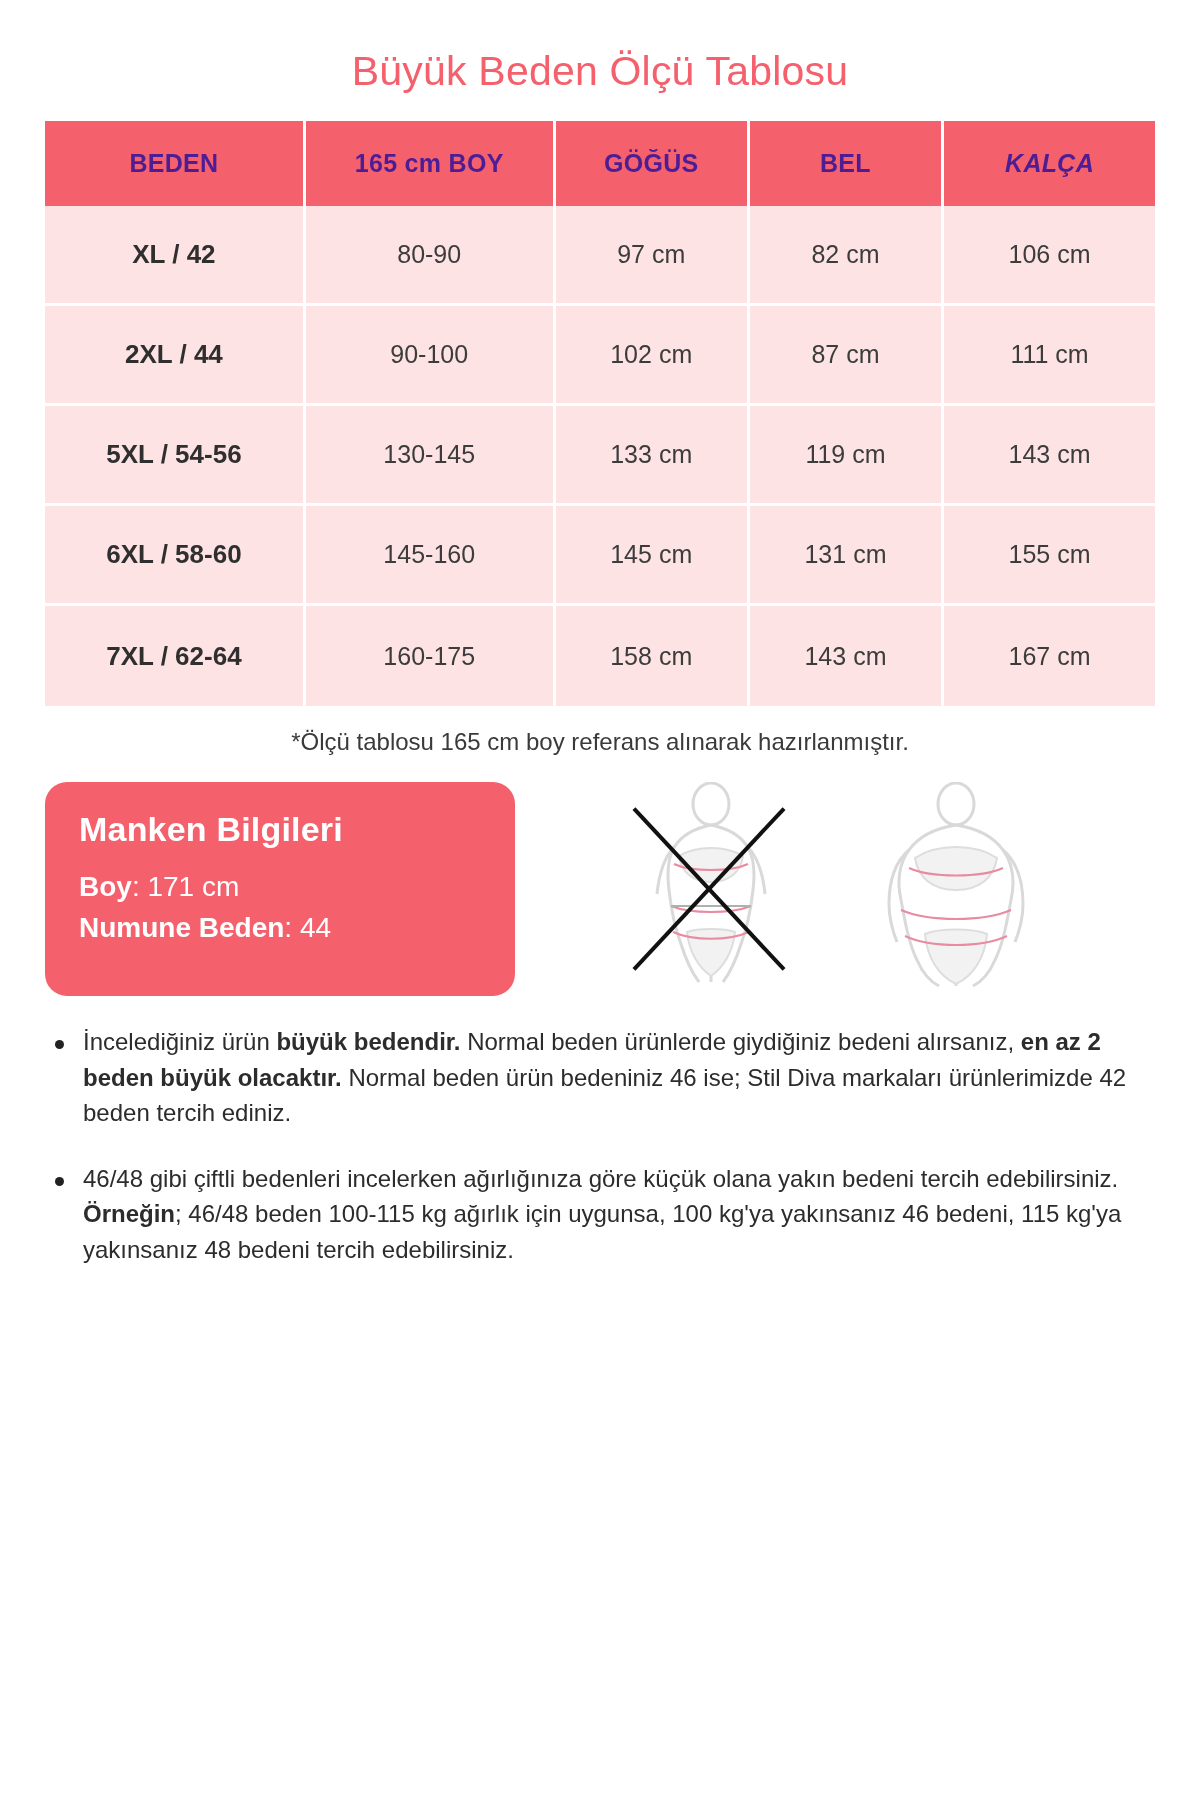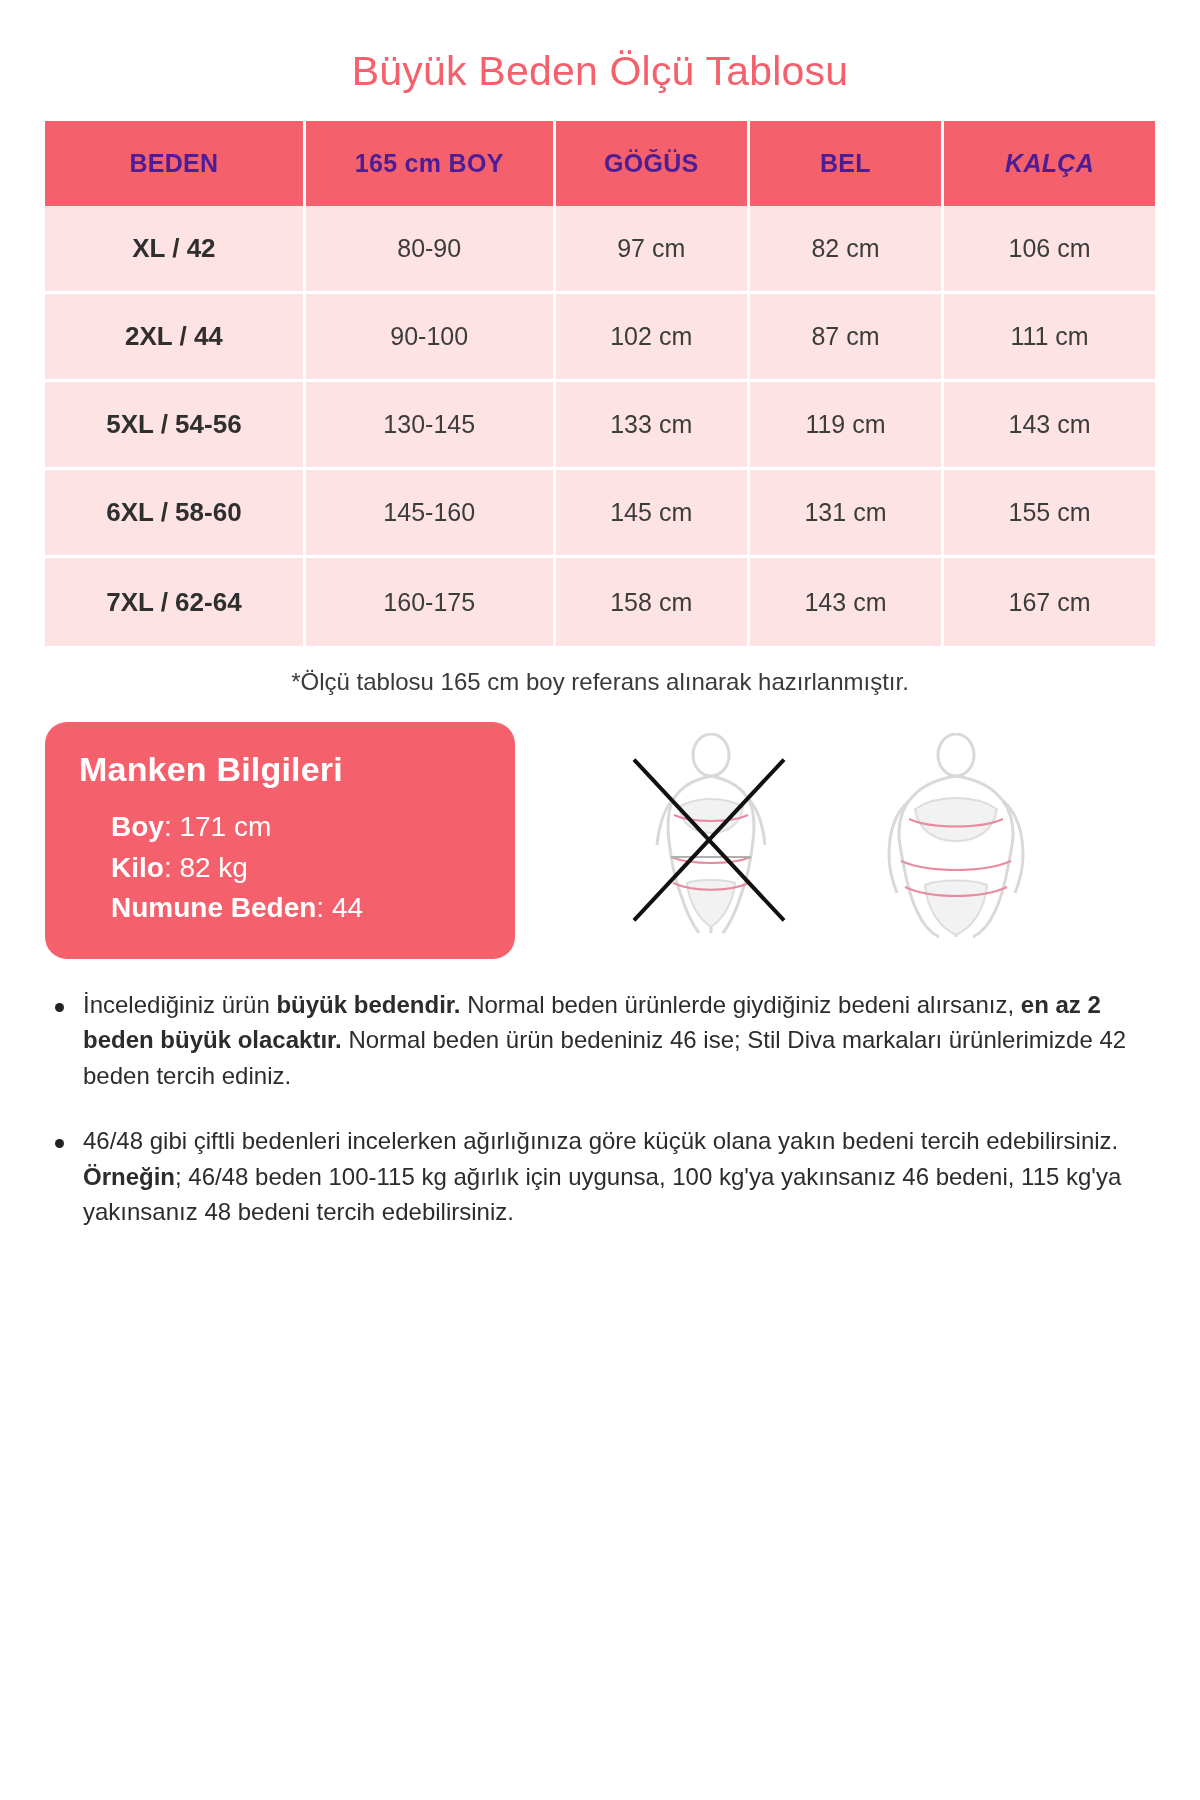--- a/index.html
+++ b/index.html
@@ -40,21 +40,21 @@
     font-size: 25px;
     font-weight: bold;
     height: 85px;
     text-align: center;
     border-right: 3px solid #ffffff;
     letter-spacing: 0.3px;
   }
   table.size-table th:last-child { border-right: none; font-style: italic; }
   table.size-table td {
     background: #fde3e3;
-    height: 88px;
+    height: 100px;
     text-align: center;
     font-size: 25px;
     color: #3c3c3c;
     border-right: 3px solid #ffffff;
     border-bottom: 3px solid #ffffff;
   }
   table.size-table td:last-child { border-right: none; }
   table.size-table tr:last-child td { border-bottom: none; }
   table.size-table td.size-col {
     font-weight: bold;
@@ -93,21 +93,21 @@
     margin: 0 0 18px 0;
     font-size: 34px;
     font-weight: bold;
     letter-spacing: 0.2px;
   }
   .model-line {
     font-size: 28px;
     line-height: 1.45;
     font-weight: normal;
   }
-  .model-line b { font-weight: bold; margin-left: 32px; }
+  .model-line b { font-weight: bold; }
 
   .figures {
     flex: 1;
     display: flex;
     align-items: center;
     justify-content: center;
     gap: 40px;
     padding-right: 30px;
   }
   .figure-wrap { position: relative; }
@@ -215,23 +215,20 @@
   <div class="table-note">*Ölçü tablosu 165 cm boy referans alınarak hazırlanmıştır.</div>
 
   <div class="model-row">
 
     <div class="model-card">
       <h2>Manken Bilgileri</h2>
       <div class="model-line">
         <b>Boy</b><span>: 171 cm</span>
       </div>
       <div class="model-line">
-        <b>Kilo</b><span>: 82 kg</span>
-      </div>
-      <div class="model-line">
         <b>Numune Beden</b><span>: 44</span>
       </div>
     </div>
 
     <div class="figures">
 
       <div class="figure-wrap">
         <svg width="200" height="210" viewBox="0 0 200 210">
           <g fill="none" stroke="#d9d9d9" stroke-width="3">
             <ellipse cx="100" cy="22" rx="18" ry="21"></ellipse>

